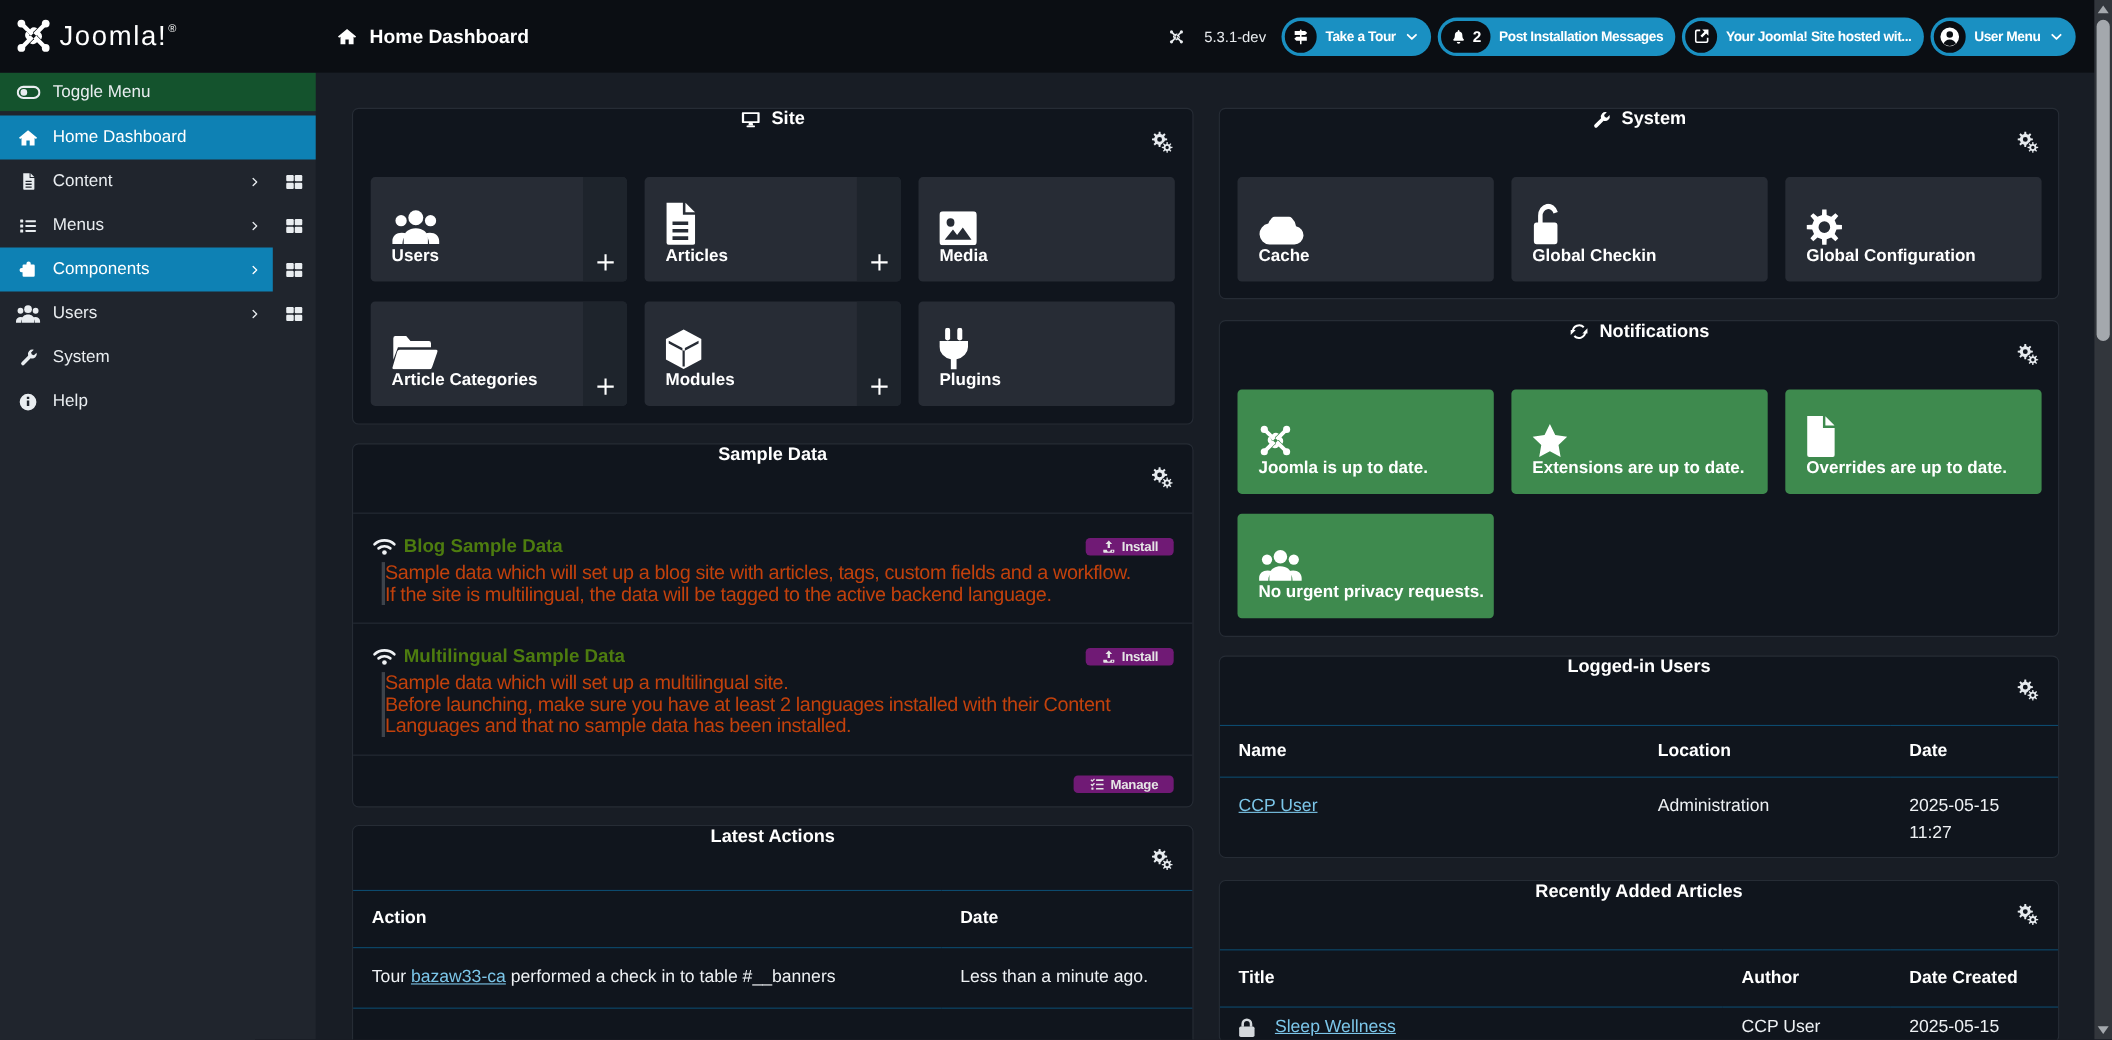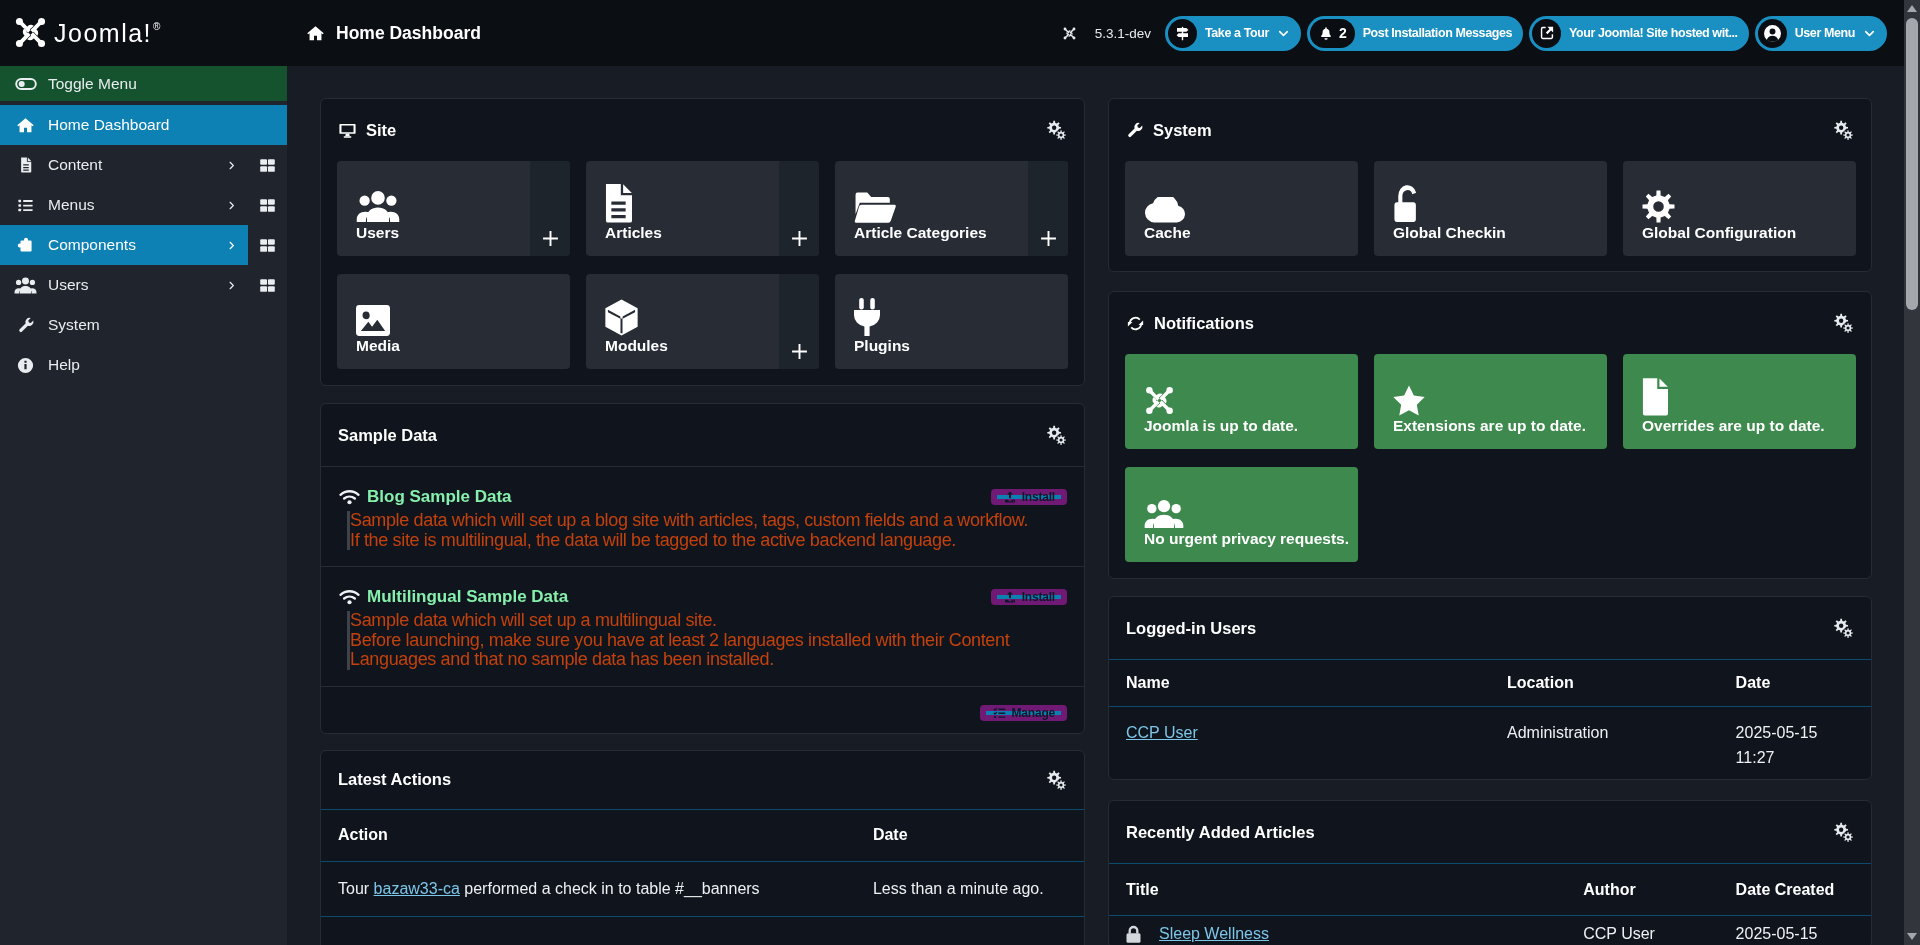--- a/index.html
+++ b/index.html
@@ -43,40 +43,40 @@
   .m-grid { width:39px; display:flex; align-items:center; justify-content:center; cursor:pointer; }
   .m-ic { width:21px; display:flex; justify-content:center; }
 
   
   #main { position:absolute; top:66px; left:287px; width:1617px; height:879px; }
   .col { position:absolute; top:32px; }
   .col-left  { left:33px;  width:765px; }
   .col-right { left:821px; width:764px; }
 
   .card { background:#10151d; border:1px solid #262c35; border-radius:6px; }
-  .card-h { display:flex; align-items:center; padding:0 17px; height:62px; }
+  .card-h { display:flex; align-items:center; padding:0 17px; height:62px;flex-direction:column; }
   .card-h .t { font-size:16.5px; font-weight:700; color:#fff; display:flex; align-items:center; gap:9px; }
   .card-h .cogs { margin-left:auto; cursor:pointer; color:#e6eaee; background:none; border:none; display:flex; }
   .hdiv { border-top:1px solid #262c35; }
 
   
   .tiles { display:grid; grid-template-columns:repeat(3,233px); gap:18px 16px; padding:0 16px 16px; }
   .tile { height:95px; border-radius:4px; overflow:hidden; display:flex; background:#272c35; }
   .tile-main { flex:1; cursor:pointer; color:#fff; position:relative; }
   .tile-main > .ic { position:absolute; left:19px; bottom:33px; }
   .tile-main .tlbl { position:absolute; left:19px; bottom:14px; font-size:15.5px; font-weight:700; white-space:nowrap; }
   .tile-plus { width:40px; background:#1e242c; display:flex; align-items:flex-end; justify-content:center; padding-bottom:7px; color:#fff; cursor:pointer; }
   .tile.green { background:#3e8a4e; }
 
   
   .sd-sec { padding:0 17px; }
   .sd-head { display:flex; align-items:center; padding-top:18px; }
   .sd-head .wifi { }
-  .sd-head h3 { font-size:17px; font-weight:700; color:#86efac; margin-left:6px; }
-  .btn { background:#0d80b2; border:6px solid #701a75; border-radius:4px; color:#0f172a; font-size:12px; letter-spacing:-0.2px; font-weight:700; height:16px; box-sizing:border-box; display:inline-flex; align-items:center; gap:5px; padding:0 6px; cursor:pointer; margin-left:auto; }
+  .sd-head h3 { font-size:17px; font-weight:700; color:#4d7c0f; margin-left:6px; }
+  .btn { background:#0d80b2; border:8px solid #701a75; border-radius:4px; color:#e5e5e5; font-size:12px; letter-spacing:-0.2px; font-weight:700; height:16px; box-sizing:border-box; display:inline-flex; align-items:center; gap:5px; padding:0 6px; cursor:pointer; margin-left:auto; }
   .sd-desc { border-left:3px solid #3d434b; margin:3px 0 16px 9px; font-size:18px; letter-spacing:-0.35px; line-height:19.5px; color:#c2410c; }
   .sd-foot { display:flex; justify-content:flex-end; padding:18px 17px 12px; }
 
   
   table { width:100%; border-collapse:collapse; }
   th,td { text-align:left; font-size:16px; padding:0 0 0 17px; }
   th { font-weight:700; color:#fff; height:52px; }
   td { color:#eef1f4; }
   tr { border-top:1px solid #0c4a6e; }
   a.lnk { color:#7cc6e9; text-decoration:underline; cursor:pointer; }
@@ -482,38 +482,38 @@
             <span class="tlbl">Articles</span>
           </a>
           <a class="tile-plus">
               <svg class="ic" width="21" height="21" viewBox="0 0 24 24">
                 <use href="#i-plus"></use>
               </svg>
             </a>
         </div>
         <div class="tile">
           <a class="tile-main">
+            <svg class="ic" width="34" height="31" viewBox="2.5 4 19 16" preserveAspectRatio="none">
+                <use href="#i-image"></use>
+              </svg>
+            <span class="tlbl">Media</span>
+          </a>
+        </div>
+        <div class="tile">
+          <a class="tile-main">
             <svg class="ic" width="42" height="31" viewBox="1.4 5 21.8 14" preserveAspectRatio="none">
                 <use href="#i-folder-open"></use>
               </svg>
             <span class="tlbl">Article Categories</span>
           </a>
           <a class="tile-plus">
               <svg class="ic" width="21" height="21" viewBox="0 0 24 24">
                 <use href="#i-plus"></use>
               </svg>
             </a>
-        </div>
-        <div class="tile">
-          <a class="tile-main">
-            <svg class="ic" width="34" height="31" viewBox="2.5 4 19 16" preserveAspectRatio="none">
-                <use href="#i-image"></use>
-              </svg>
-            <span class="tlbl">Media</span>
-          </a>
         </div>
         <div class="tile">
           <a class="tile-main">
             <svg class="ic" width="33" height="37" viewBox="3 2 18 20">
                 <use href="#i-cube"></use>
               </svg>
             <span class="tlbl">Modules</span>
           </a>
           <a class="tile-plus">
               <svg class="ic" width="21" height="21" viewBox="0 0 24 24">

